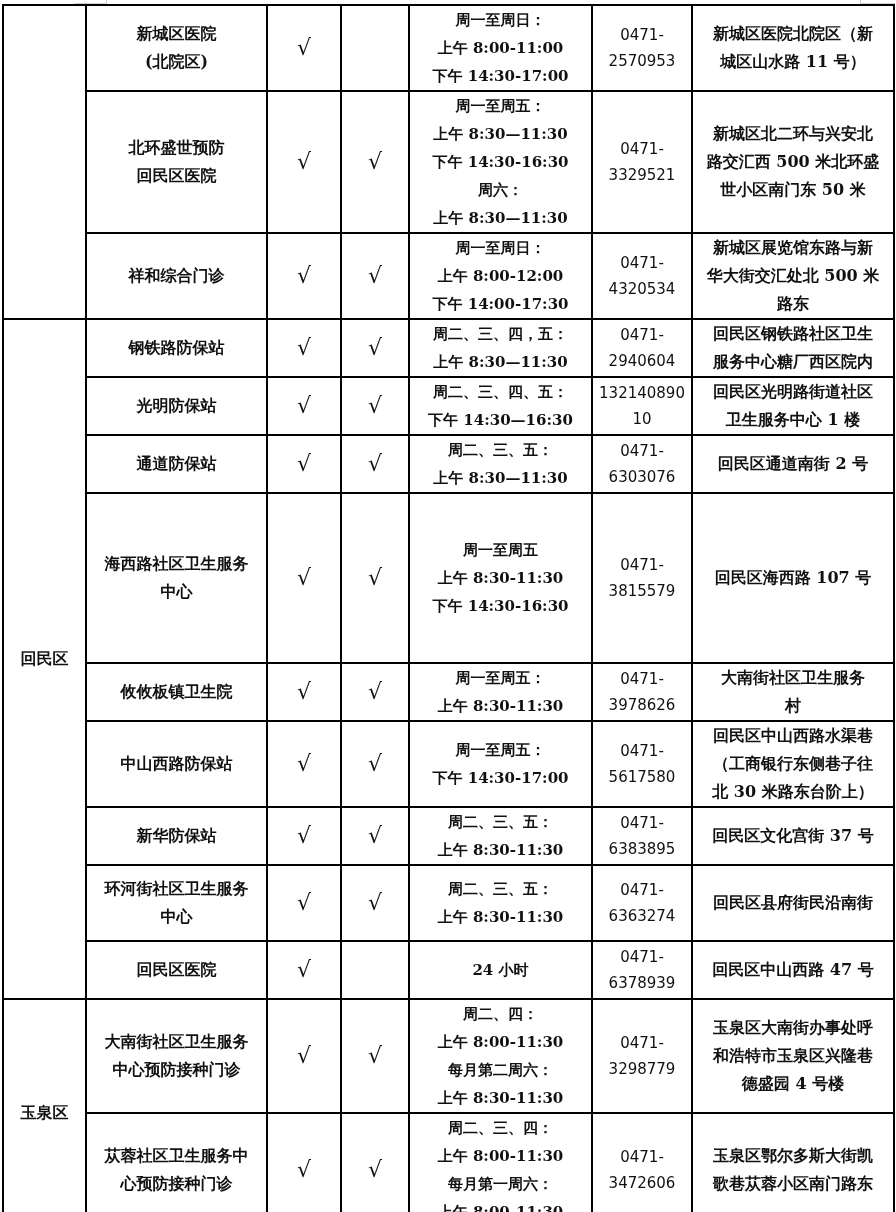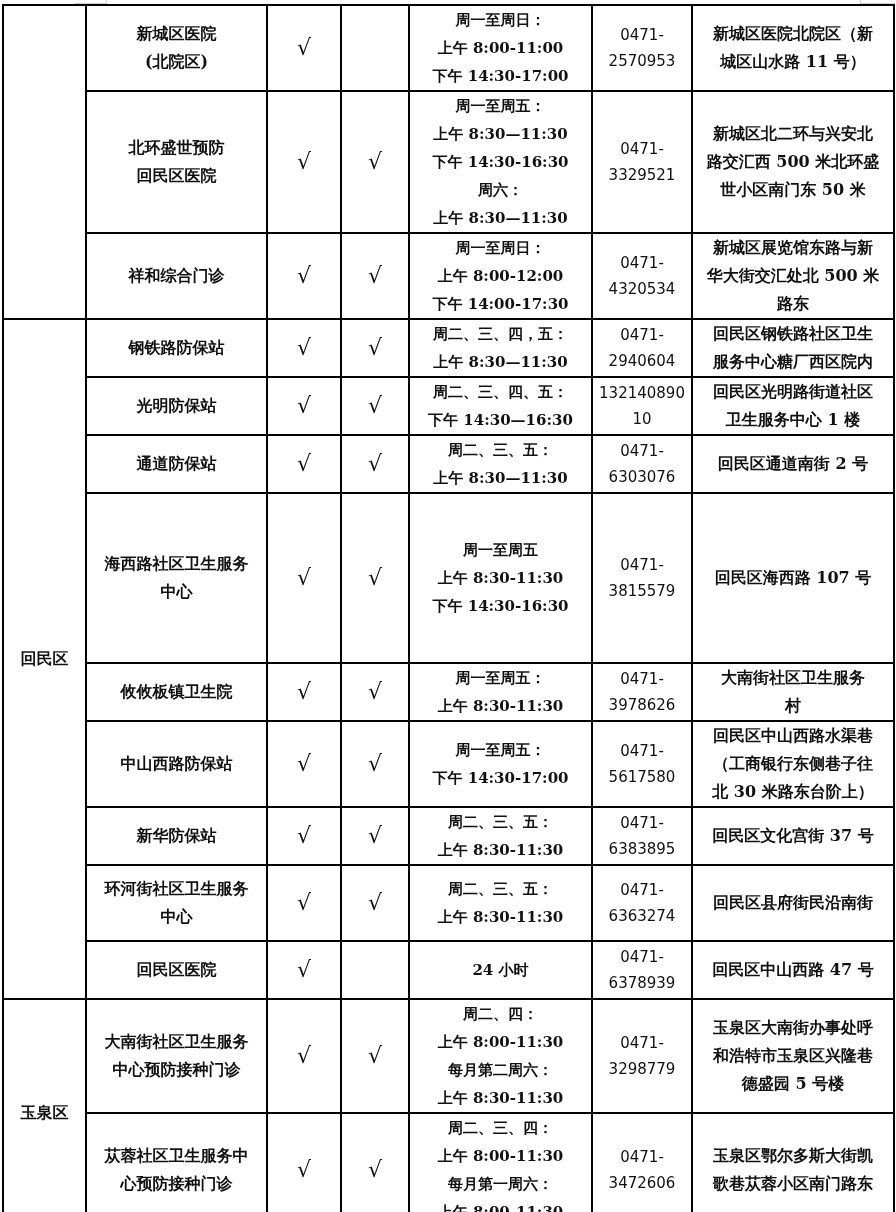--- a/index.html
+++ b/index.html
@@ -289,21 +289,21 @@
             <span class="line">每月第二周六：</span>
             <span class="line">上午 8:30-11:30</span>
           </td>
           <td class="phone">
             <span class="line">0471-</span>
             <span class="line">3298779</span>
           </td>
           <td class="addr">
             <span class="line">玉泉区大南街办事处呼</span>
             <span class="line">和浩特市玉泉区兴隆巷</span>
-            <span class="line">德盛园 5 号楼</span>
+            <span class="line">德盛园 4 号楼</span>
           </td>
         </tr>
         <tr style="height: 109px;">
           <td class="name">
             <span class="line">苁蓉社区卫生服务中</span>
             <span class="line">心预防接种门诊</span>
           </td>
           <td class="check"><span>√</span></td>
           <td class="check"><span>√</span></td>
           <td class="hours">

